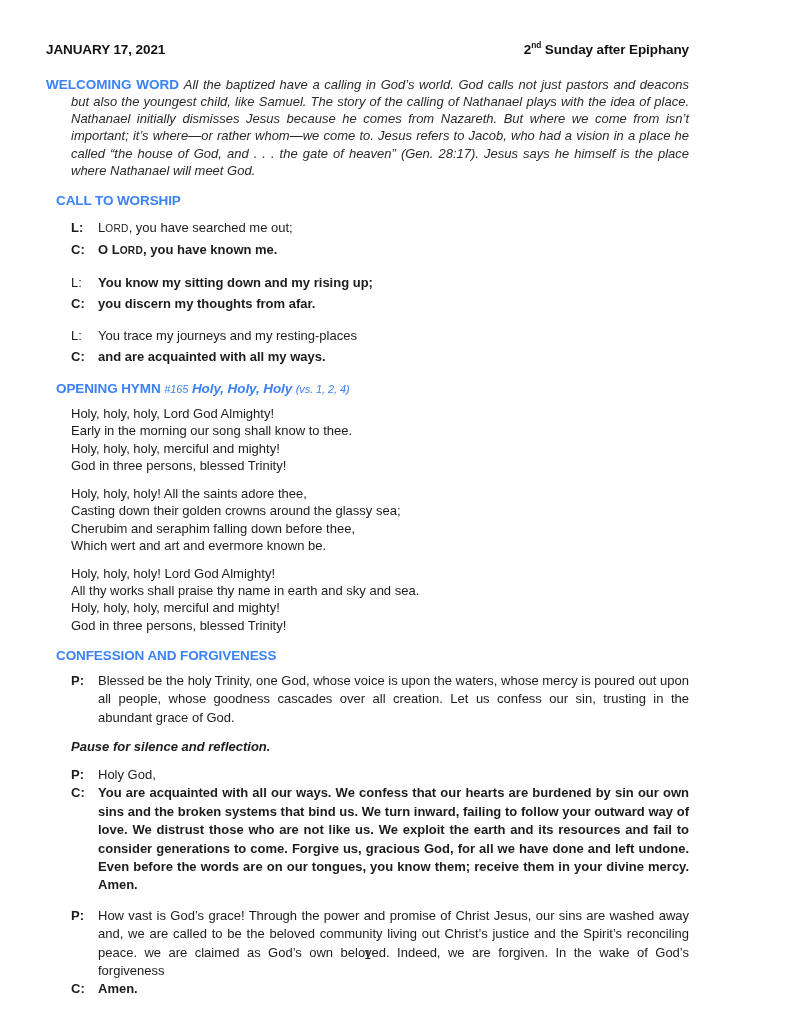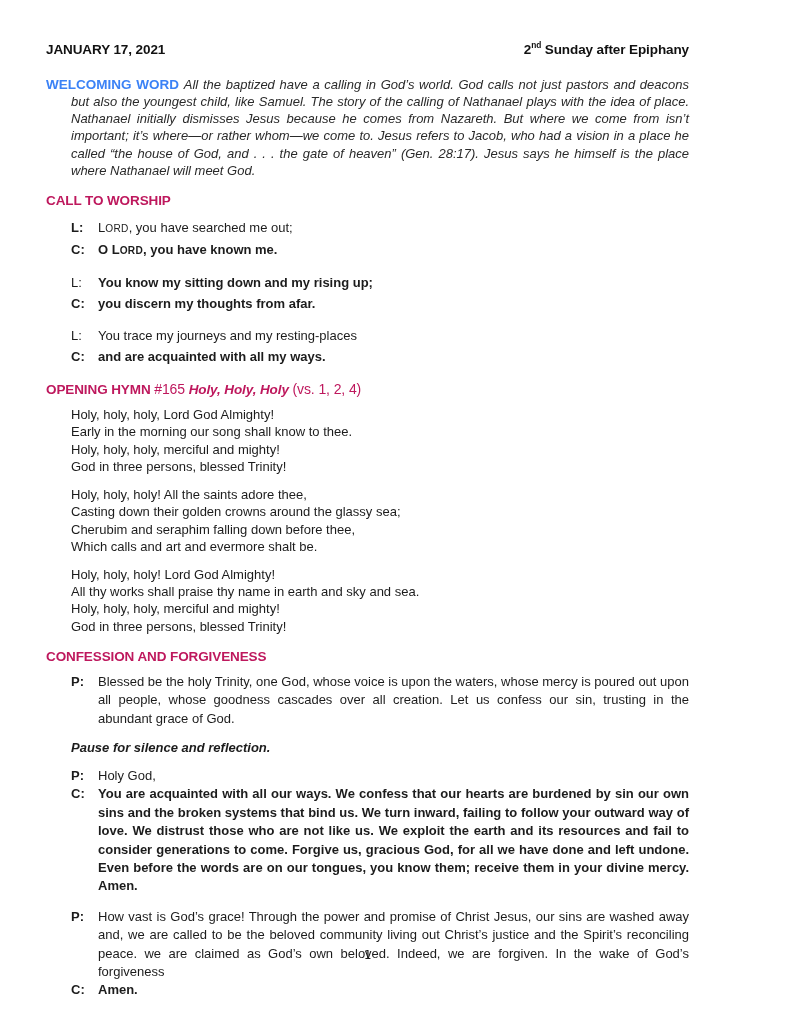--- a/index.html
+++ b/index.html
@@ -25,24 +25,24 @@
     margin:19px 0 0 0;
     padding-left:25px; text-indent:-25px;
     text-align:justify;
     line-height:17.3px;
     color:#2a2a2a;
   }
   .ww .h { font-style:normal; font-weight:900; color:#3b82f6; font-size:13.5px; }
   .ww i { font-style:italic; }
   
   .section-h {
-    font-size:13.5px; font-weight:900; color:#be185d;
-    margin:14px 0 9px 0; letter-spacing:-0.1px;
+    font-size:13.5px; font-weight:900; color:#3b82f6;
+    margin:14px 0 9px 10px; letter-spacing:-0.1px;
   }
-  .section-h .reg { font-weight:400; font-size:14px; }
+  .section-h .reg { font-weight:400; font-size:11px;font-style:italic; }
   .section-h .ttl { font-weight:900; font-style:italic; }
   
   .ctw-group { margin:0 0 11px 25px; }
   .vline { display:flex; line-height:21px; }
   .vlabel { width:27px; flex:none; font-weight:700; }
   .vlabel.reg { font-weight:400; }
   .vtext.w600 { font-weight:600; }
   .vtext.w700 { font-weight:700; }
   .sc { font-size:0.78em; letter-spacing:0.3px; }
   
@@ -116,21 +116,21 @@
         <div class="verse">
           <div class="hline">Holy, holy, holy, Lord God Almighty!</div>
           <div class="hline">Early in the morning our song shall know to thee.</div>
           <div class="hline">Holy, holy, holy, merciful and mighty!</div>
           <div class="hline">God in three persons, blessed Trinity!</div>
         </div>
         <div class="verse">
           <div class="hline">Holy, holy, holy! All the saints adore thee,</div>
           <div class="hline">Casting down their golden crowns around the glassy sea;</div>
           <div class="hline">Cherubim and seraphim falling down before thee,</div>
-          <div class="hline">Which calls and art and evermore shalt be.</div>
+          <div class="hline">Which wert and art and evermore known be.</div>
         </div>
         <div class="verse">
           <div class="hline">Holy, holy, holy! Lord God Almighty!</div>
           <div class="hline">All thy works shall praise thy name in earth and sky and sea.</div>
           <div class="hline">Holy, holy, holy, merciful and mighty!</div>
           <div class="hline">God in three persons, blessed Trinity!</div>
         </div>
       </div>
   </section>
 

